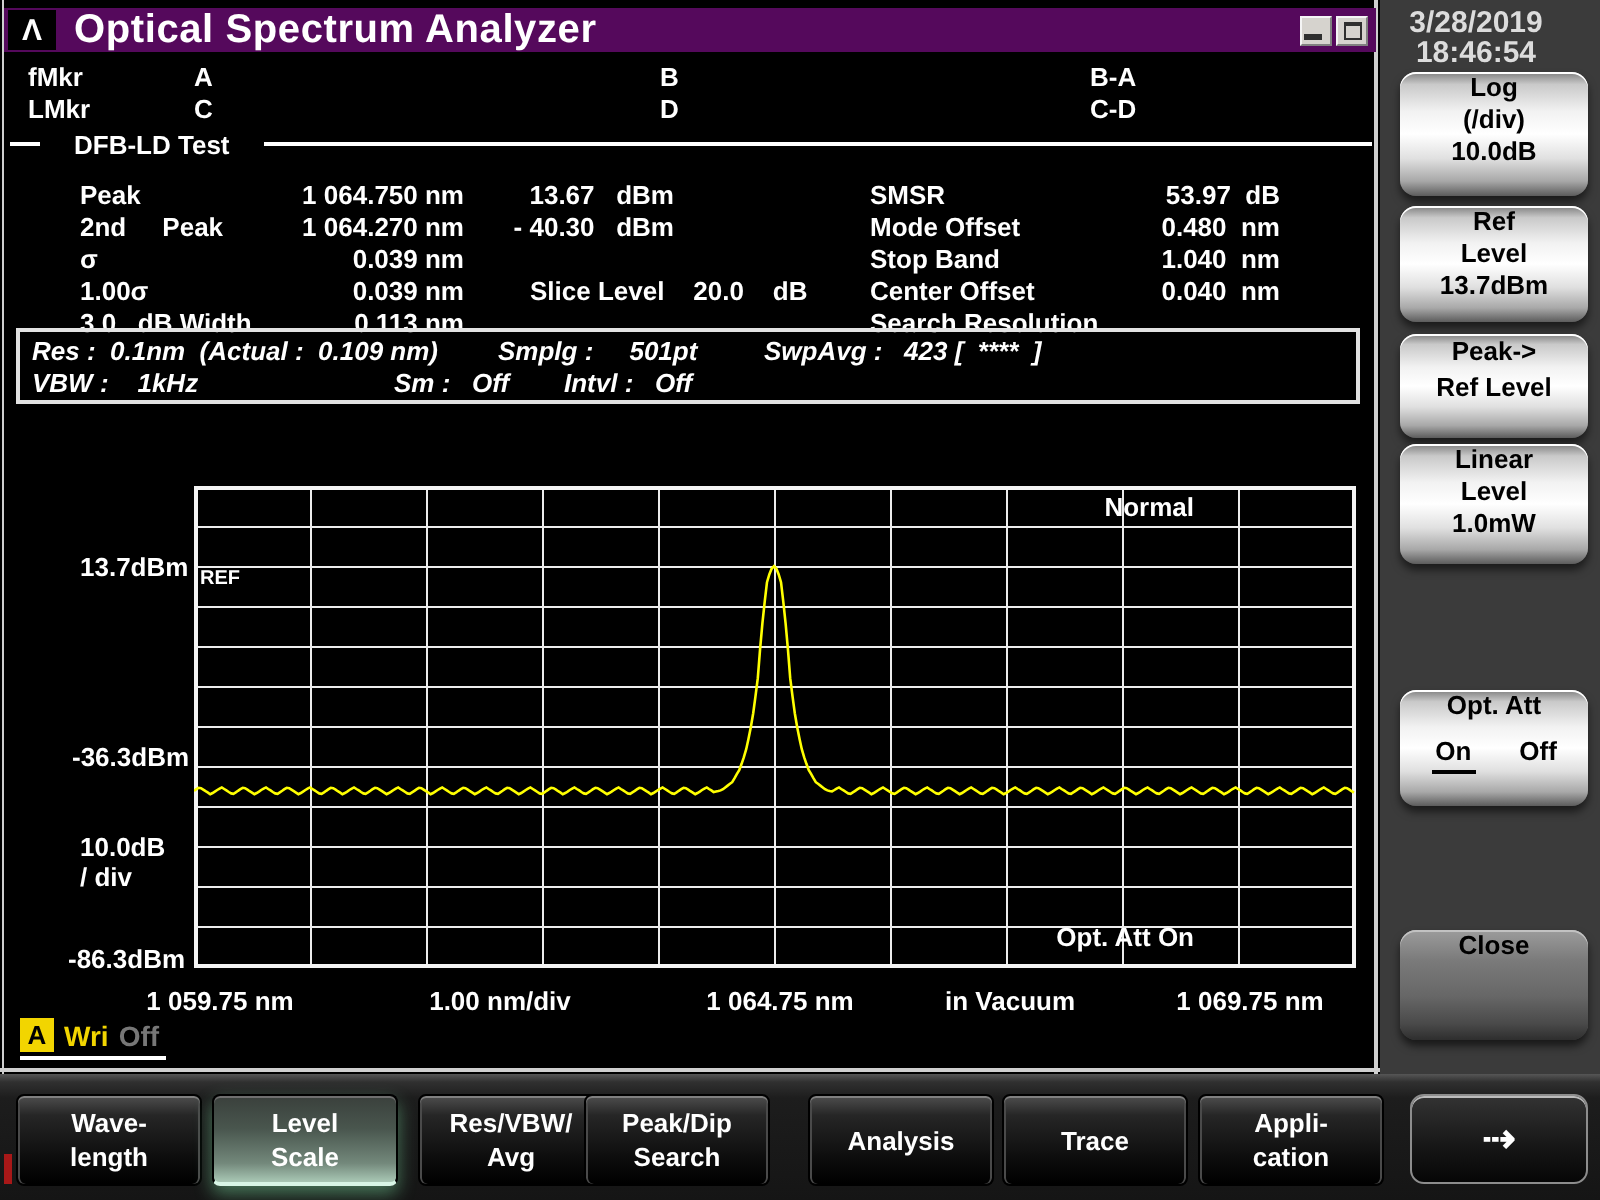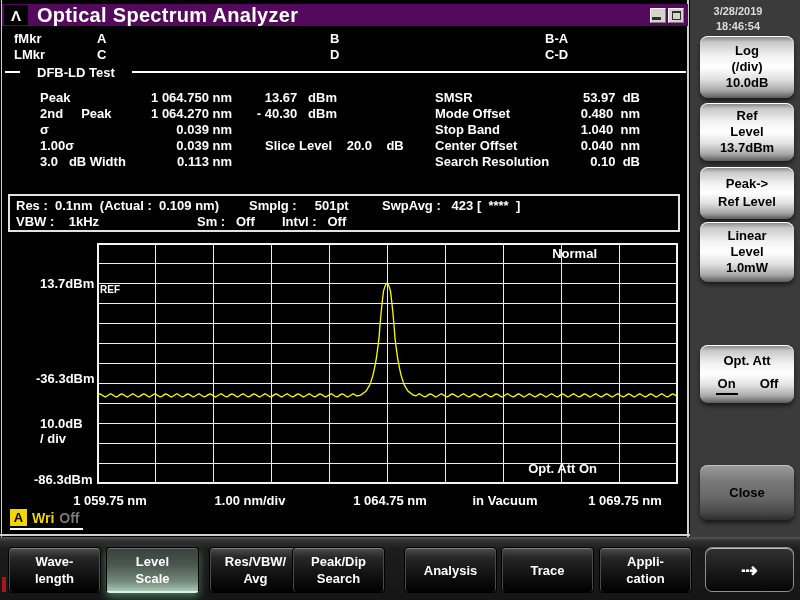--- a/index.html
+++ b/index.html
@@ -29,43 +29,43 @@
             border-top-color:#f5f5f5; border-left-color:#f5f5f5;
             display:flex; align-items:flex-end; justify-content:center; }
   .minglyph { width:9px; height:3px; background:#2f2f2f; margin-bottom:2px; margin-right:4px; }
   .maxglyph { width:9px; height:9px; border:1px solid #2f2f2f; border-top-width:2px; margin-bottom:2px; }
 
   .sect { position:absolute; left:5px; top:65px; width:681px; height:14px;
           display:flex; align-items:center; gap:17px; }
   .sect .dash { width:15px; border-top:2px solid #fff; }
   .sect .fill { flex:1; border-top:2px solid #fff; }
 
-  .resbox { position:absolute; left:8px; top:194px; width:672px; height:38px;
-            border:2px solid #e2e2e2; }
+  .resbox { position:absolute; left:8px; top:164px; width:672px; height:38px;
+            border:2px solid #e2e2e2;font-style:italic; }
 
   
   .plotwrap { position:absolute; left:97px; top:243px; width:508px; height:241px; }
   .ovl { position:absolute; }
 
   .awri { position:absolute; left:10px; top:509px; display:flex; align-items:center;
           gap:5px; padding:0 3px 2px 0; border-bottom:2px solid #fff; }
   .abox { width:17px; height:17px; background:#f2d500; color:#000; font-size:13px;
           display:flex; align-items:center; justify-content:center; }
   .wri { color:#f2d500; font-size:14px; }
   .wroff { color:#777; font-size:14px; }
 
   
   .panel { position:absolute; left:690px; top:0; width:110px; height:537px; background:#3b3b3b; }
   .datebox { position:absolute; left:690px; top:4px; width:96px; text-align:center;
-             color:#dcdcdc; font-size:11px; line-height:15px; font-weight:bold; }
+             color:#dcdcdc; font-size:15px; line-height:15px; font-weight:bold; }
   .skey { position:absolute; left:700px; width:94px; border-radius:8px;
           background:linear-gradient(180deg,#7e7e7e 0%,#c9c9c9 10%,#f2f2f2 32%,#ffffff 50%,#e0e0e0 70%,#a8a8a8 88%,#5c5c5c 100%);
           box-shadow:0 3px 4px rgba(0,0,0,.55), inset 0 1px 0 #fff;
           color:#000; font-size:13px; line-height:16px; text-align:center;
-          display:flex; flex-direction:column; align-items:center; justify-content:center; }
+          display:flex; flex-direction:column; align-items:center; }
   .skey .lbl { white-space:pre-line; }
   .skey-close { background:linear-gradient(180deg,#9c9c9c 0%,#7a7a7a 28%,#676767 60%,#4a4a4a 85%,#2e2e2e 100%);
                 color:#000; box-shadow:0 3px 4px rgba(0,0,0,.6), inset 0 1px 0 #c2c2c2; }
   .optrow { display:flex; gap:22px; margin-top:7px; }
   .opt-on { border-bottom:2px solid #000; padding:0 2px 1px 2px; }
   .keydark { background:linear-gradient(180deg,#333 0%,#161616 60%,#060606 100%);
              border:1px solid #8d8d8d; border-radius:7px; color:#fff; font-size:20px;
              display:flex; align-items:center; justify-content:center;
              box-shadow:inset 0 1px 0 #bbb; }
 
@@ -140,21 +140,20 @@
 
   <span class="abs pre" style="left:435px;top:90px;">SMSR</span>
   <span class="abs pre r" style="left:498px;top:90px;width:142px;">53.97  dB</span>
   <span class="abs pre" style="left:435px;top:106px;">Mode Offset</span>
   <span class="abs pre r" style="left:498px;top:106px;width:142px;">0.480  nm</span>
   <span class="abs pre" style="left:435px;top:122px;">Stop Band</span>
   <span class="abs pre r" style="left:498px;top:122px;width:142px;">1.040  nm</span>
   <span class="abs pre" style="left:435px;top:138px;">Center Offset</span>
   <span class="abs pre r" style="left:498px;top:138px;width:142px;">0.040  nm</span>
   <span class="abs pre" style="left:435px;top:154px;">Search Resolution</span>
-  <span class="abs pre r" style="left:498px;top:154px;width:142px;">0.10  dB</span>
 
   <div class="resbox">
     <span class="abs pre" style="left:6px;top:2px;">Res :  0.1nm  (Actual :  0.109 nm)</span>
     <span class="abs pre" style="left:239px;top:2px;">Smplg :     501pt</span>
     <span class="abs pre" style="left:372px;top:2px;">SwpAvg :   423 [  ****  ]</span>
     <span class="abs pre" style="left:6px;top:18px;">VBW :    1kHz</span>
     <span class="abs pre" style="left:187px;top:18px;">Sm :   Off</span>
     <span class="abs pre" style="left:272px;top:18px;">Intvl :   Off</span>
   </div>
 

